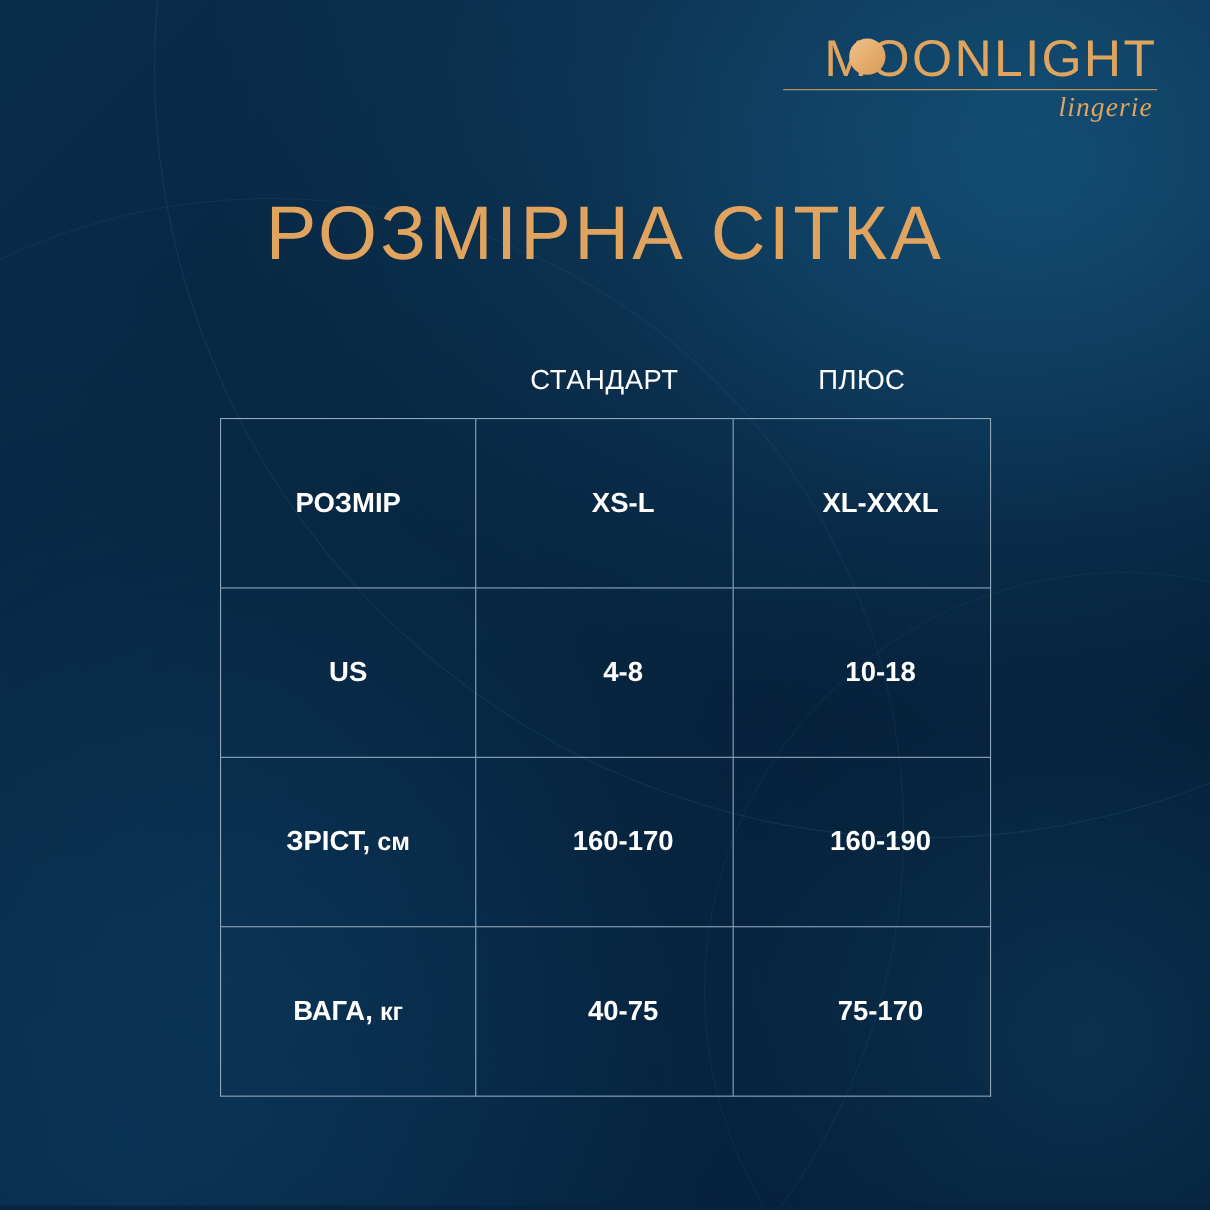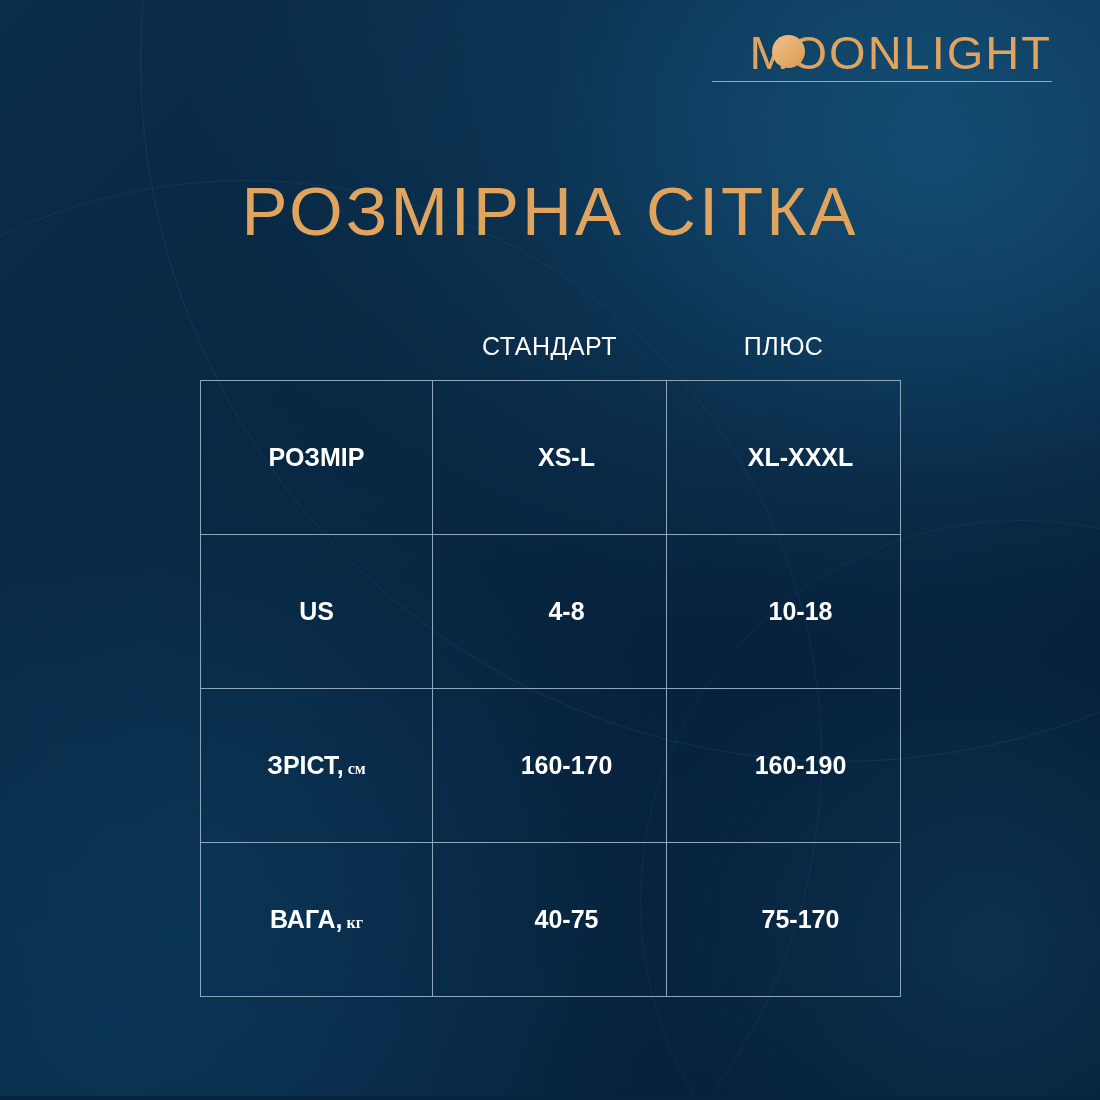--- a/index.html
+++ b/index.html
@@ -158,40 +158,40 @@
     padding: 0 0 0 34px;
     text-align: center;
     vertical-align: middle;
     background: transparent;
   }
   .size-table tbody td.label {
     text-align: center;
     padding: 17px;
   }
   .size-table tbody td.label .unit {
-    font-size: 16px;
-    font-family: Liberation Serif, serif;
+    font-size: 23px;
   }
 </style>
 </head>
 <body>
 
 <div class="poster">
 
   <div class="swoosh swoosh-1"></div>
   <div class="swoosh swoosh-2"></div>
   <div class="swoosh swoosh-3"></div>
   <div class="arc arc-a"></div>
   <div class="arc arc-b"></div>
   <div class="arc arc-c"></div>
 
   <div class="logo">
     <div class="logo-wordmark">MOONLIGHT</div>
     <div class="logo-moon"></div>
     <div class="logo-rule"></div>
+    <div class="logo-sub">lingerie</div>
   </div>
 
   <div class="title">РОЗМІРНА СІТКА</div>
 
   <div class="table-wrap">
     <table class="size-table">
       <colgroup>
         <col class="c0">
           <col class="c1">
           <col class="c2">

